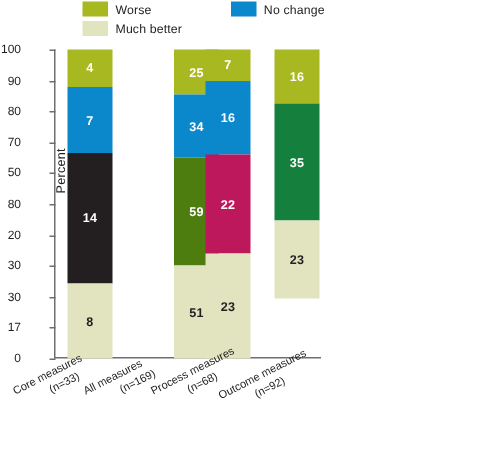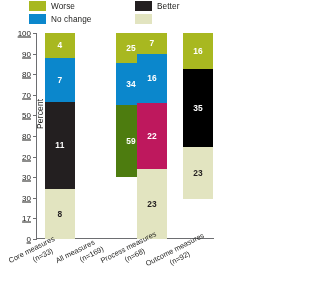--- a/index.html
+++ b/index.html
@@ -17,21 +17,21 @@
 
   #chart-root {
     position: relative;
     width: 225px;
     height: 300px;
   }
 
   
   .legend {
     position: absolute;
-    left: 29px;
+    left: 55px;
     top: 1px;
     width: 180px;
     display: grid;
     grid-template-columns: auto auto;
     grid-template-rows: auto auto;
     column-gap: 14px;
     row-gap: 3px;
   }
   .legend-item {
     display: flex;
@@ -77,26 +77,25 @@
   .tick {
     position: absolute;
     left: -3px;
     width: 4px;
     height: 1px;
     background: #6d6e71;
   }
   .tick-label {
     position: absolute;
     right: 100%;
-    margin-right: 5px;
+    margin-right: 22px;
     transform: translateY(-50%);
     font-size: 8px;
     color: #1d1d1b;
     white-space: nowrap;
-    text-decoration: underline;
   }
   .tick-wrap {
     position: absolute;
     left: 0;
     width: 0;
     height: 0;
   }
 
   .y-axis-title {
     position: absolute;
@@ -168,29 +167,26 @@
 <body>
 
 <div id="chart-root">
 
   <div class="legend">
     <div class="legend-item">
       <span class="legend-swatch" id="sw0" style="background: rgb(168, 184, 32);"></span>
       <span class="legend-label">Worse</span>
     </div>
     <div class="legend-item">
-      <span class="legend-swatch" id="sw1" style="background: rgb(35, 31, 32);"></span>
-      <span class="legend-label">Better</span>
-    </div>
-    <div class="legend-item">
       <span class="legend-swatch" id="sw2" style="background: rgb(11, 135, 204);"></span>
       <span class="legend-label">No change</span>
     </div>
     <div class="legend-item">
       <span class="legend-swatch" id="sw3" style="background: rgb(226, 228, 192);"></span>
+      <span class="legend-label">Much better</span>
     </div>
   </div>
 
   <div class="plot">
     <div class="y-axis-title">Percent</div>
     <div class="axis-line y-axis-line"></div>
     <div class="axis-line x-axis-line"></div>
     <div id="y-ticks">
         <div class="tick-wrap" style="top: 206px;">
           <div class="tick"></div>
@@ -239,56 +235,59 @@
       </div>
     <div class="bars" id="bars">
         <div class="bar" style="left: 8px; width: 30px;">
           <div class="seg" style="background: rgb(168, 184, 32); height: 12.1%;">
             <span class="seg-value" style="color: rgb(255, 255, 255);">4</span>
           </div>
           <div class="seg" style="background: rgb(11, 135, 204); height: 21.2%;">
             <span class="seg-value" style="color: rgb(255, 255, 255);">7</span>
           </div>
           <div class="seg" style="background: rgb(35, 31, 32); height: 42.4%;">
-            <span class="seg-value" style="color: rgb(255, 255, 255);">11</span>
+            <span class="seg-value" style="color: rgb(255, 255, 255);">14</span>
           </div>
           <div class="seg" style="background: rgb(226, 228, 192); height: 24.2%;">
             <span class="seg-value" style="color: rgb(35, 31, 32);">8</span>
           </div>
         </div>
         <div class="bar" style="left: 54px; width: 30px; padding-left: 25px;">
           <div class="seg" style="background: rgb(168, 184, 32); height: 14.8%;">
             <span class="seg-value" style="color: rgb(255, 255, 255);">25</span>
           </div>
           <div class="seg" style="background: rgb(11, 135, 204); height: 20.1%;">
             <span class="seg-value" style="color: rgb(255, 255, 255);">34</span>
           </div>
           <div class="seg" style="background: #4d7c0f; height: 34.9%;">
             <span class="seg-value" style="color: rgb(255, 255, 255);">59</span>
           </div>
+          <div class="seg" style="background: rgb(226, 228, 192); height: 30.2%;">
+            <span class="seg-value" style="color: rgb(35, 31, 32);">51</span>
+          </div>
         </div>
         <div class="bar" style="left: 100px; width: 30px;">
           <div class="seg" style="background: rgb(168, 184, 32); height: 10.3%;">
             <span class="seg-value" style="color: rgb(255, 255, 255);">7</span>
           </div>
           <div class="seg" style="background: rgb(11, 135, 204); height: 23.5%;">
             <span class="seg-value" style="color: rgb(255, 255, 255);">16</span>
           </div>
           <div class="seg" style="background: #be185d; height: 32.4%;">
             <span class="seg-value" style="color: rgb(255, 255, 255);">22</span>
           </div>
           <div class="seg" style="background: rgb(226, 228, 192); height: 33.8%;">
             <span class="seg-value" style="color: rgb(35, 31, 32);">23</span>
           </div>
         </div>
         <div class="bar" style="left: 146px; width: 30px;">
           <div class="seg" style="background: rgb(168, 184, 32); height: 17.4%;">
             <span class="seg-value" style="color: rgb(255, 255, 255);">16</span>
           </div>
-          <div class="seg" style="background: #000000; height: 38%;">
+          <div class="seg" style="background: #15803d; height: 38%;">
             <span class="seg-value" style="color: rgb(255, 255, 255);">35</span>
           </div>
           <div class="seg" style="background: rgb(226, 228, 192); height: 25%;">
             <span class="seg-value" style="color: rgb(35, 31, 32);">23</span>
           </div>
         </div>
       </div>
   </div>
 
   <div class="cat-labels" id="cat-labels">

